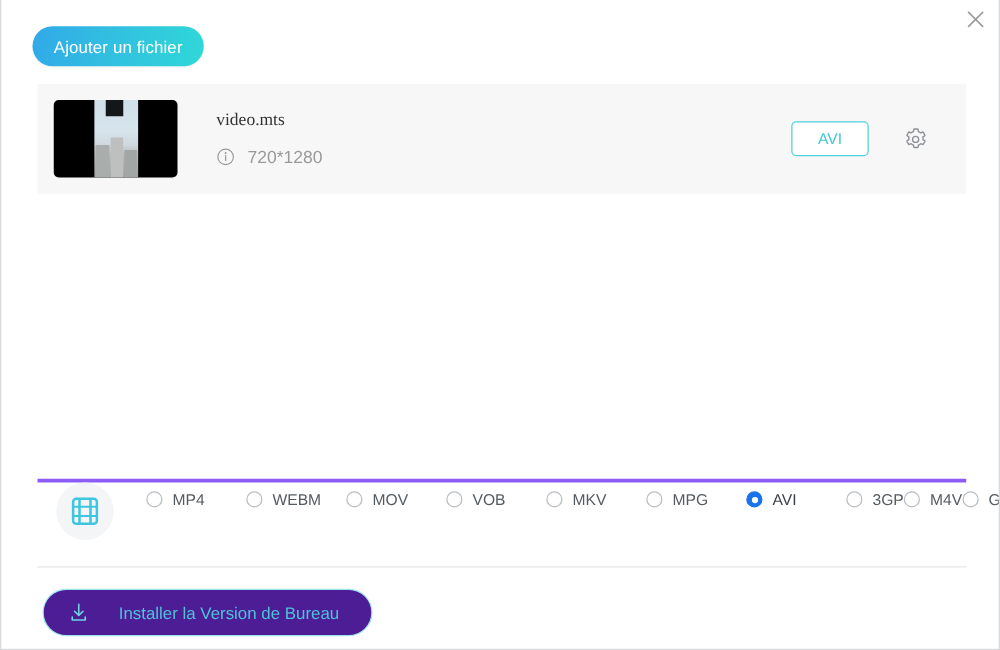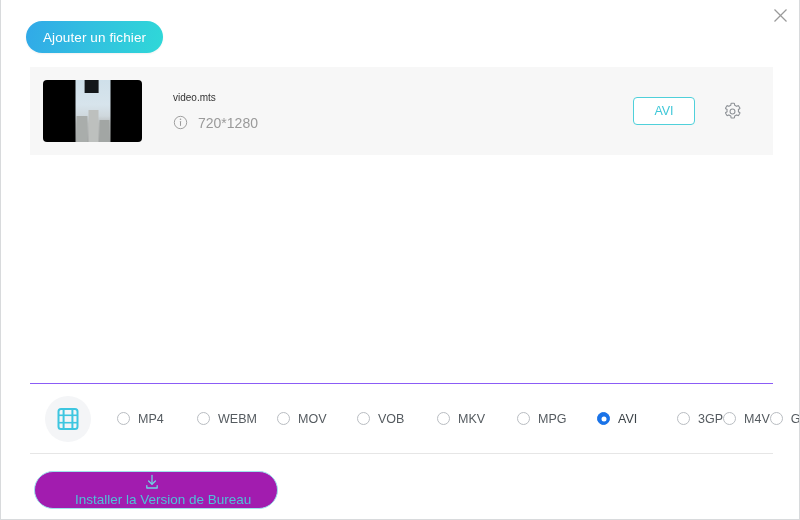--- a/index.html
+++ b/index.html
@@ -77,23 +77,24 @@
     position: absolute; left: 50%; top: 0; width: 14px; height: 13px;
     background: #14171a; transform: translateX(-60%);
   }
 
   .file-meta {
     margin-left: 31px;
     flex: 1 1 auto;
     min-width: 0;
   }
   .file-name {
-    font-size: 10px;
+    font-size: 14px;
     color: #333333;
     margin-bottom: 12px;
+    font-family: Liberation Serif, serif;
   }
   .file-size-line {
     display: flex; align-items: center;
   }
   .info-icon { width: 15px; height: 15px; display: block; flex: 0 0 auto; }
   .file-size {
     margin-left: 10px;
     font-size: 14px;
     color: #9a9a9a;
   }
@@ -115,22 +116,22 @@
     margin-right: 16px;
     display: flex; align-items: center; justify-content: center;
     cursor: pointer;
     flex: 0 0 auto;
   }
 
   
   .formats-panel {
     position: absolute; left: 29px; top: 383px;
     width: 743px; height: 70px;
-    border-top: 1px solid #8b5cf6;
-    display: flex; align-items: center;
+    border-top: 3px solid #8b5cf6;
+    display: flex; align-items: flex-start;
   }
   .film-circle {
     width: 46px; height: 46px;
     margin-left: 15px;
     border-radius: 50%;
     background: #f4f5f7;
     display: flex; align-items: center; justify-content: center;
     flex: 0 0 auto;
   }
   .radio-grid {
@@ -177,24 +178,23 @@
     position: absolute; left: 29px; top: 453px;
     width: 743px; height: 1px;
     background: #e6e6e6;
   }
   .install-btn {
     position: absolute; left: 33px; top: 471px;
     height: 38px; padding: 0 26px 0 18px;
     display: inline-flex; align-items: center;
     border: 1px solid #9fe3ec;
     border-radius: 19px;
-    background: #a21caf;
+    background: #4c1d95;
     cursor: pointer;
     white-space: nowrap;
-    flex-direction: column;
   }
   .install-btn .dl-icon { width: 20px; height: 20px; display: block; flex: 0 0 auto; }
   .install-btn .lbl {
     margin-left: 22px;
     font-size: 13.5px;
     color: #4ec3d8;
   }
   .convert-btn {
     position: absolute; right: 28px; top: 471px;
     width: 117px; height: 38px;

